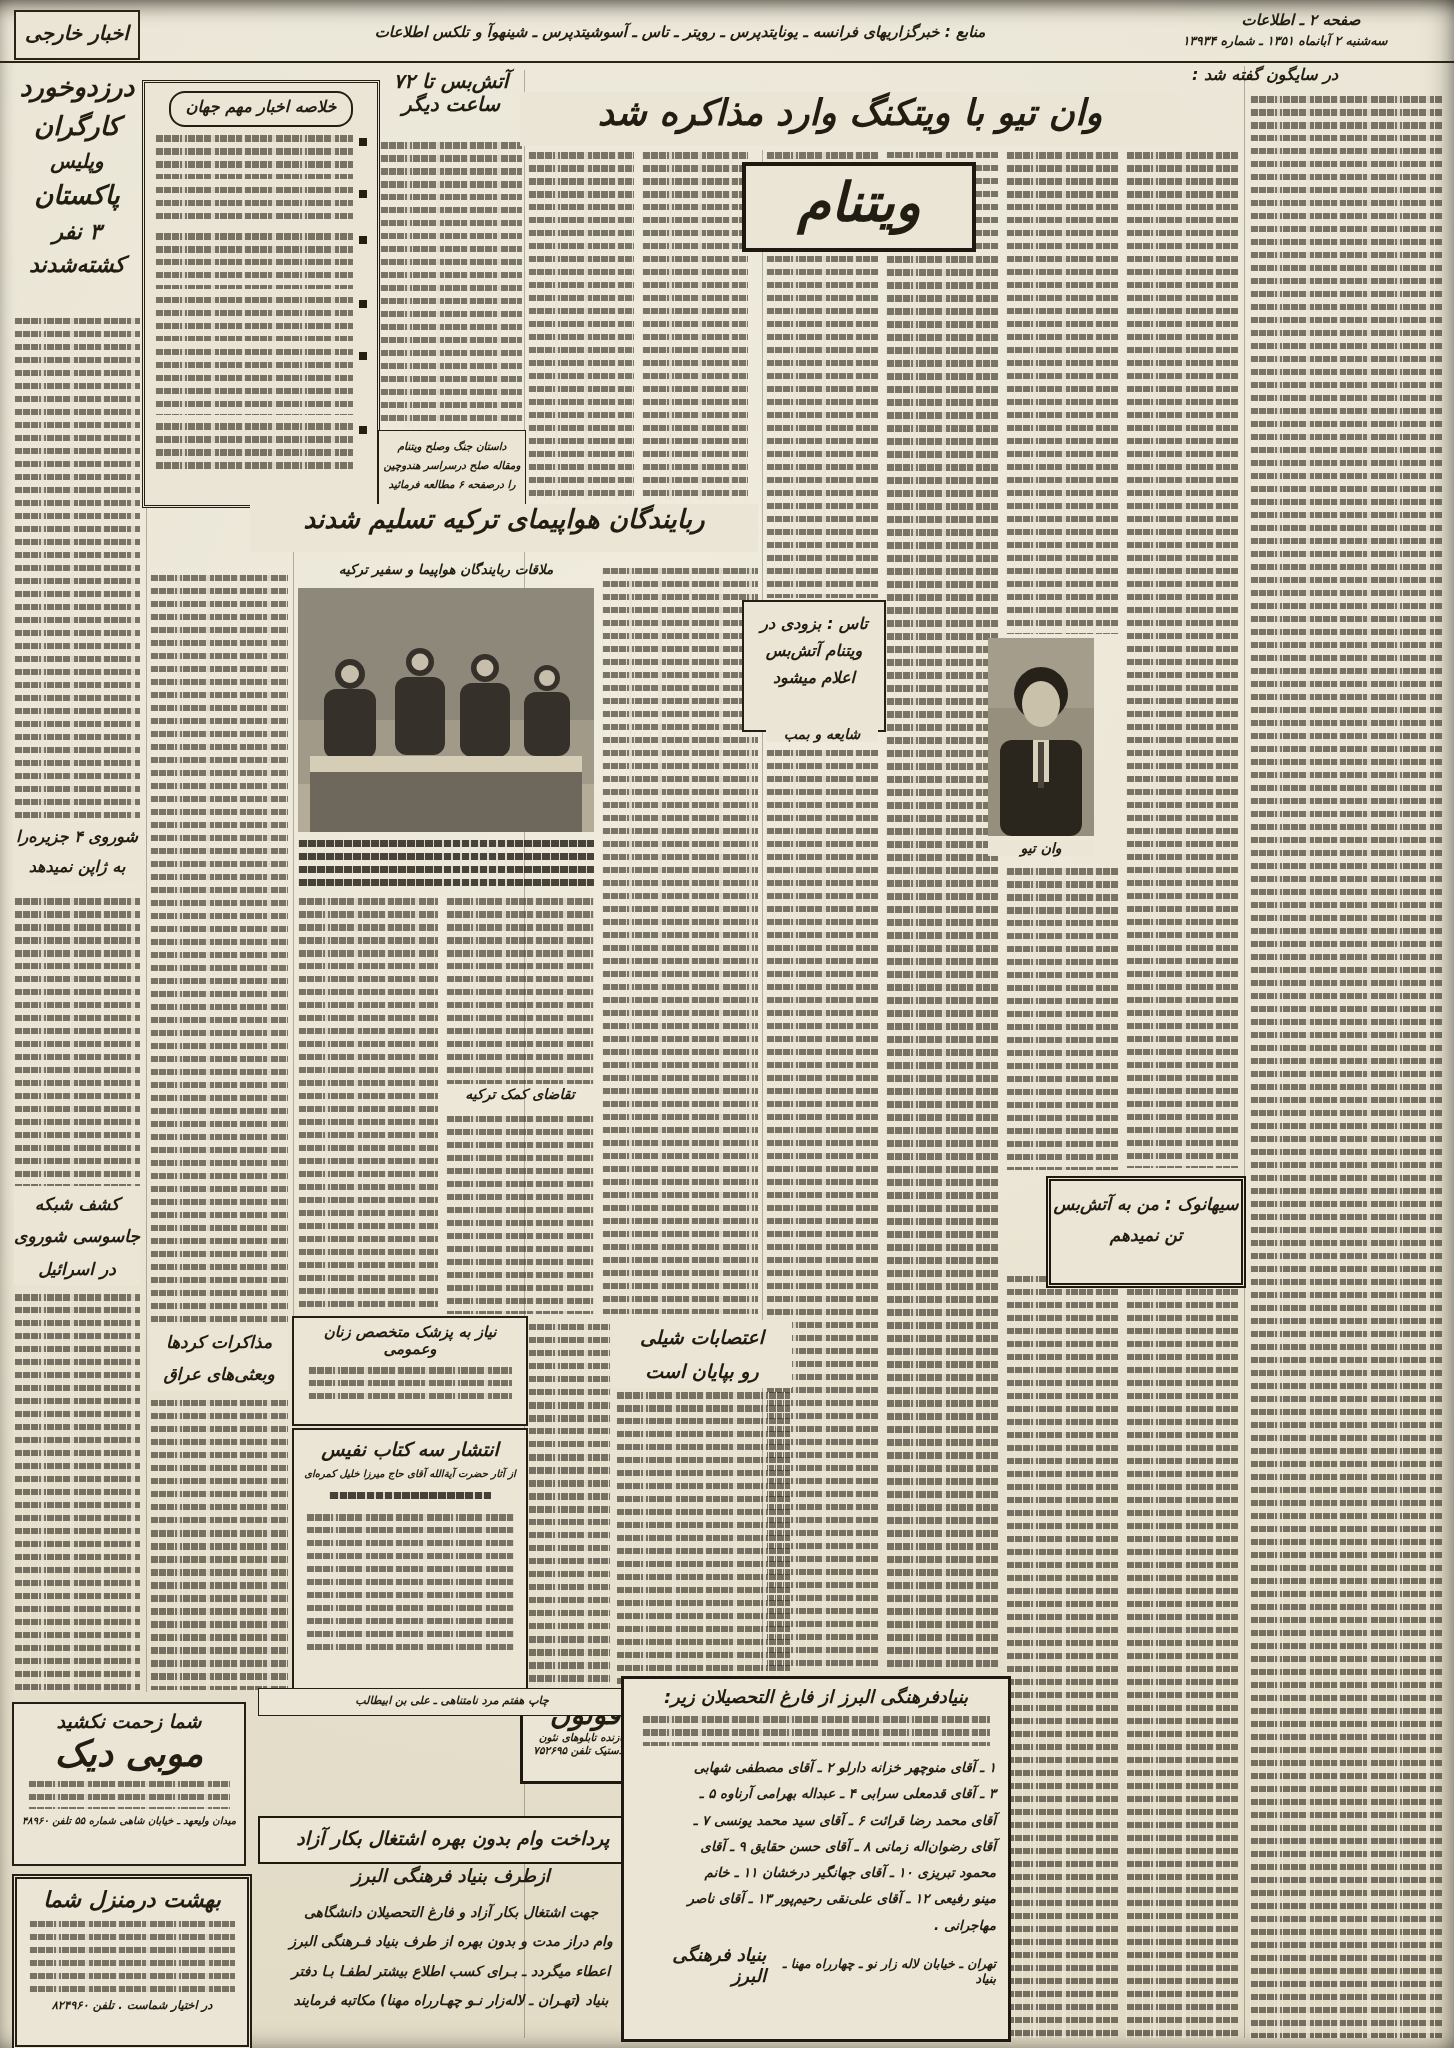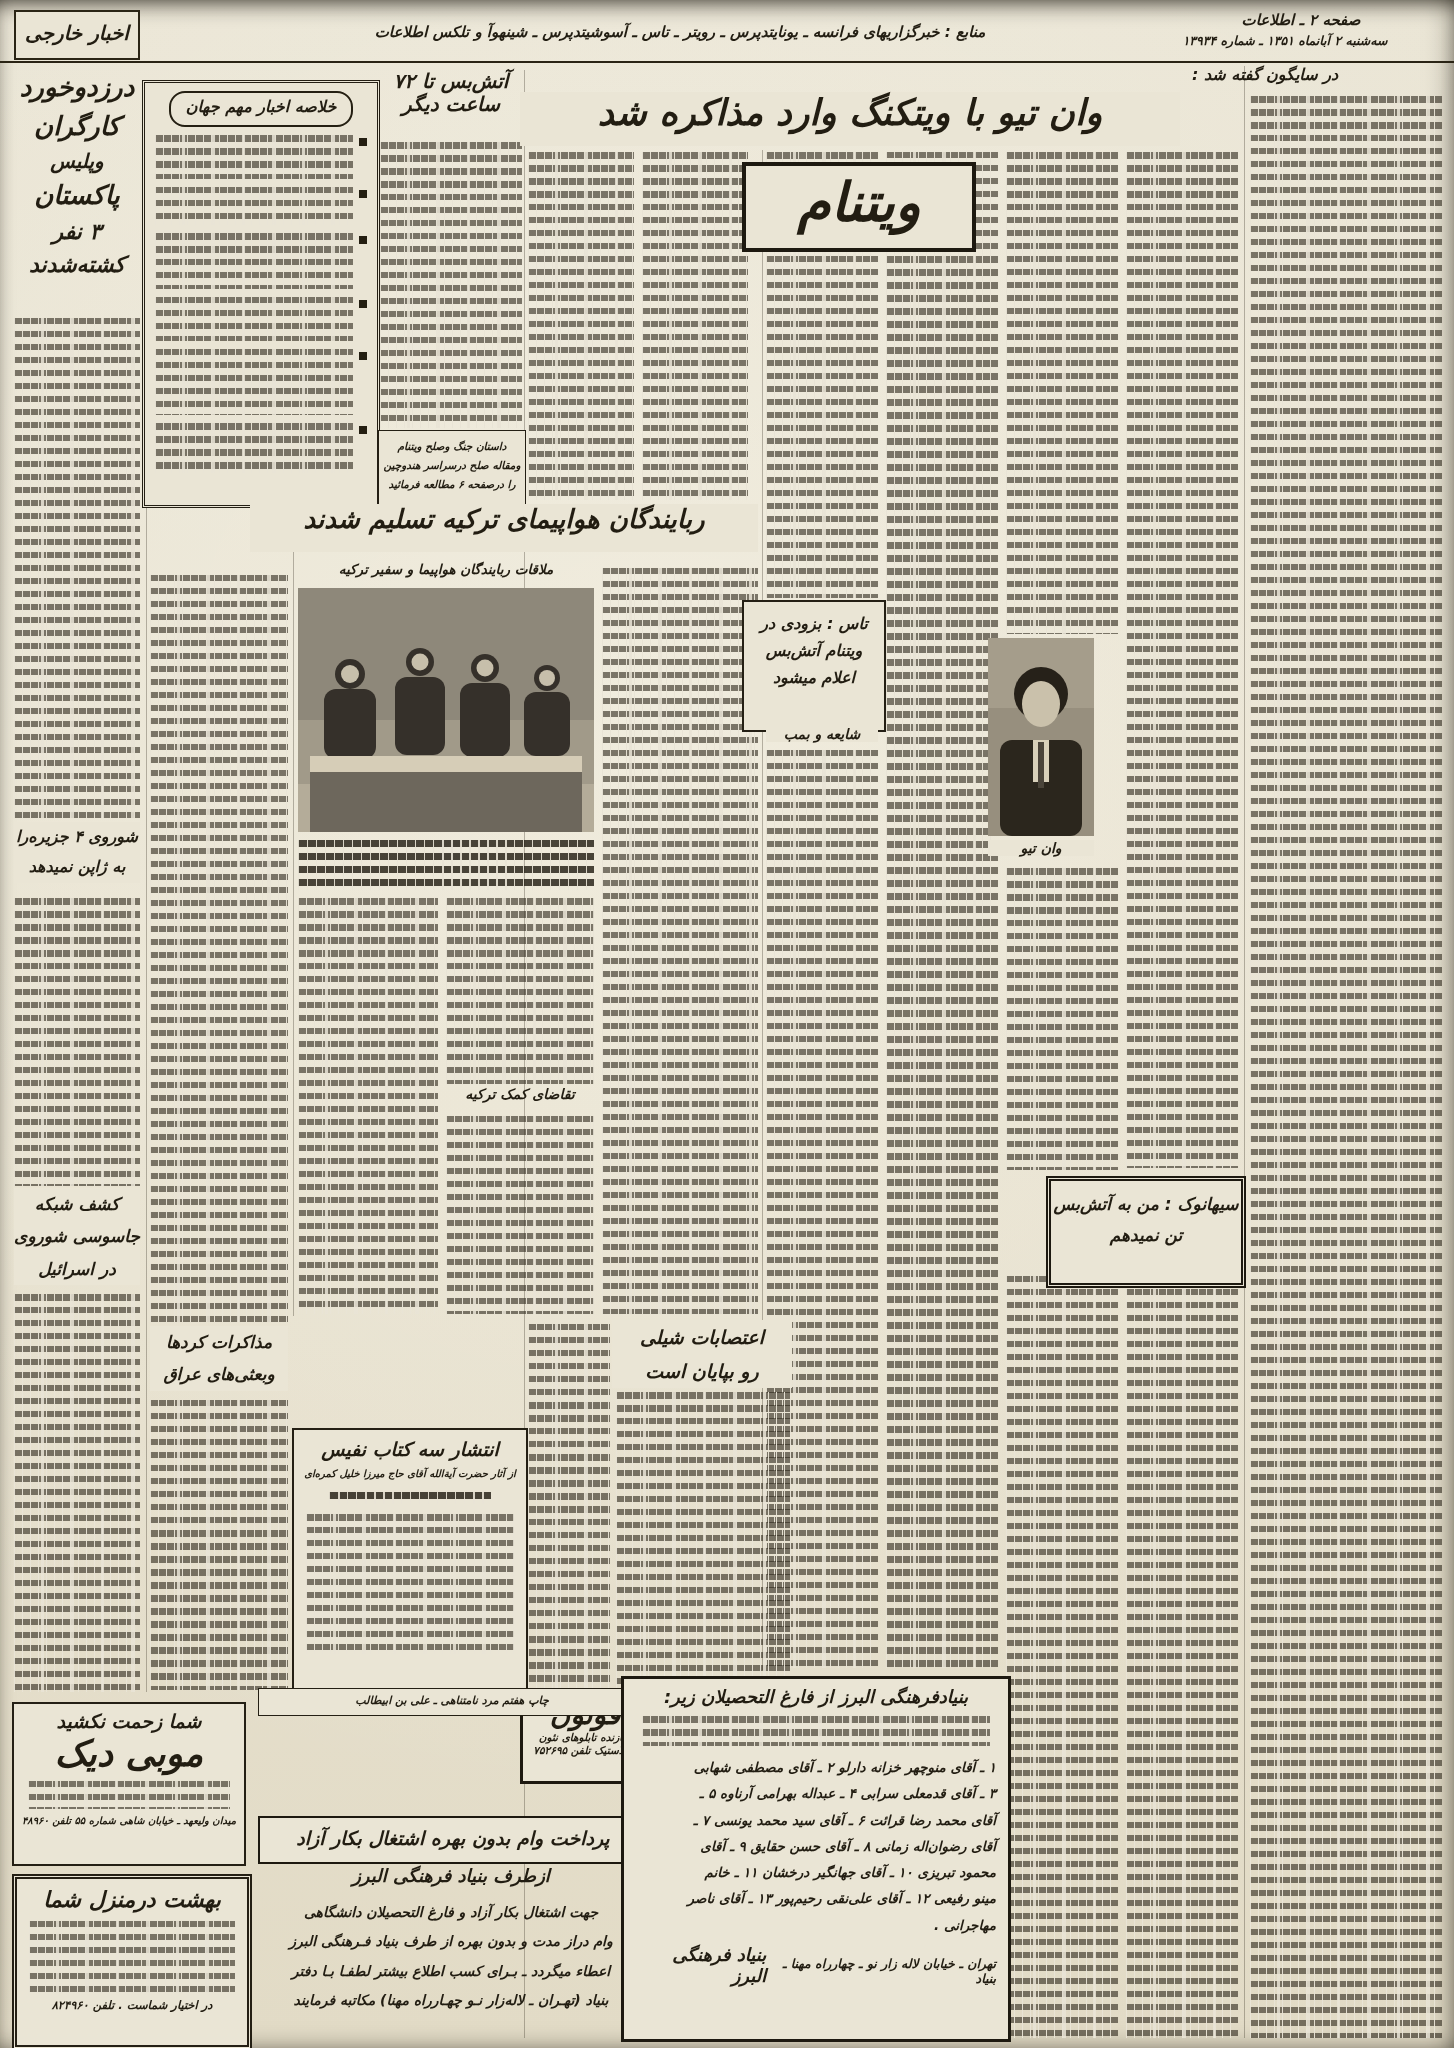--- a/index.html
+++ b/index.html
@@ -186,20 +186,24 @@
   <div class="abs hl" style="left:150px;top:1326px;width:138px;font-size:17px;line-height:1.9;background:#eae5d5">
     <div>مذاکرات کردها</div>
     <div>وبعثی‌های عراق</div>
   </div>
 
   <div class="abs hl" style="left:612px;top:1320px;width:180px;font-size:19px;line-height:1.8;background:#eae5d5">
     <div>اعتصابات شیلی</div>
     <div>رو بپایان است</div>
   </div>
 
+  <div class="abs" style="left:292px;top:1316px;width:232px;height:106px;border:2px solid #241f14;background:#eae5d5">
+    <div class="hl" style="font-size:15px;margin:6px 10px 0">نیاز به پزشک متخصص زنان وعمومی</div>
+    <div class="gk" style="height:34px;margin:8px 14px 0"></div>
+  </div>
 
   <div class="abs" style="left:292px;top:1428px;width:232px;height:262px;border:2px solid #241f14;background:#eae5d5">
     <div class="hl" style="font-size:19px;margin-top:8px">انتشار سه کتاب نفیس</div>
     <div class="hl" style="font-size:10px;margin:6px 10px 0;line-height:1.6">از آثار حضرت آیة‌الله آقای حاج میرزا خلیل کمره‌ای</div>
     <div class="gkb" style="height:12px;width:70%;margin:10px auto 0"></div>
     <div class="gk" style="height:140px;margin:10px 12px 0"></div>
   </div>
 
   <div class="abs" style="left:520px;top:1694px;width:124px;height:84px;border:3px solid #1d1910;background:#eae5d5">
     <div class="hl" style="font-size:28px;margin-top:2px">فوتون</div>

